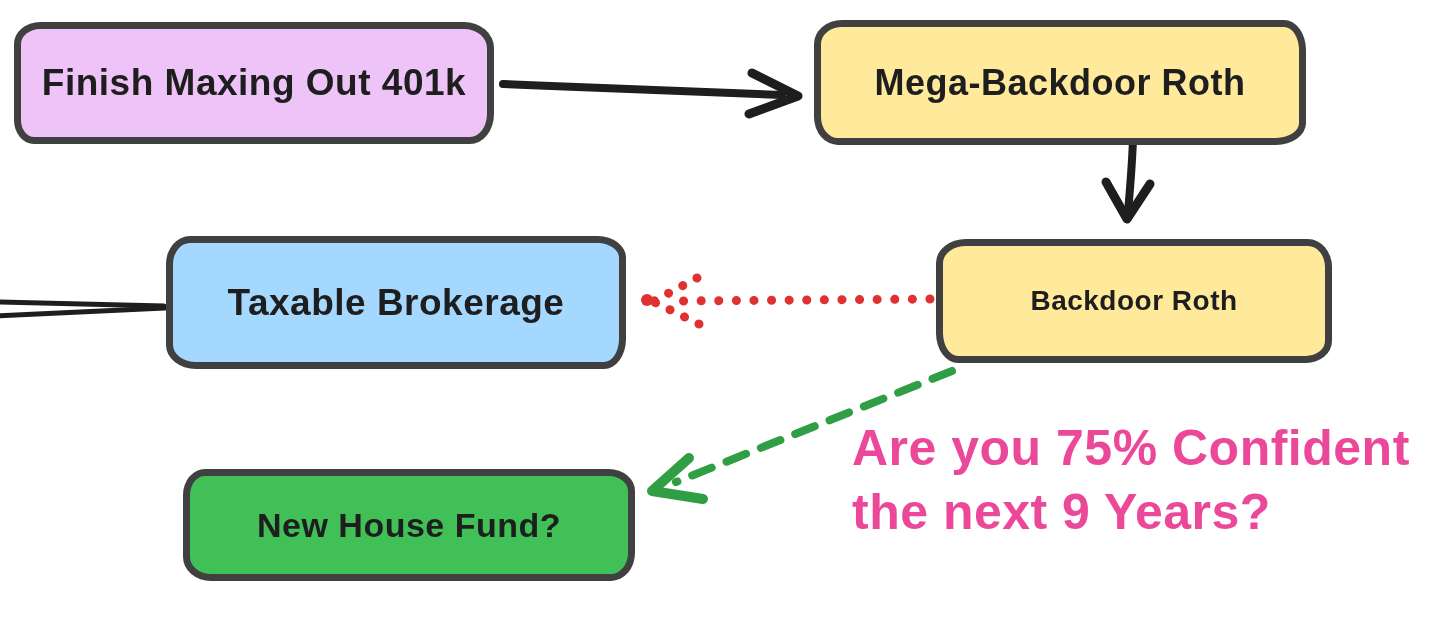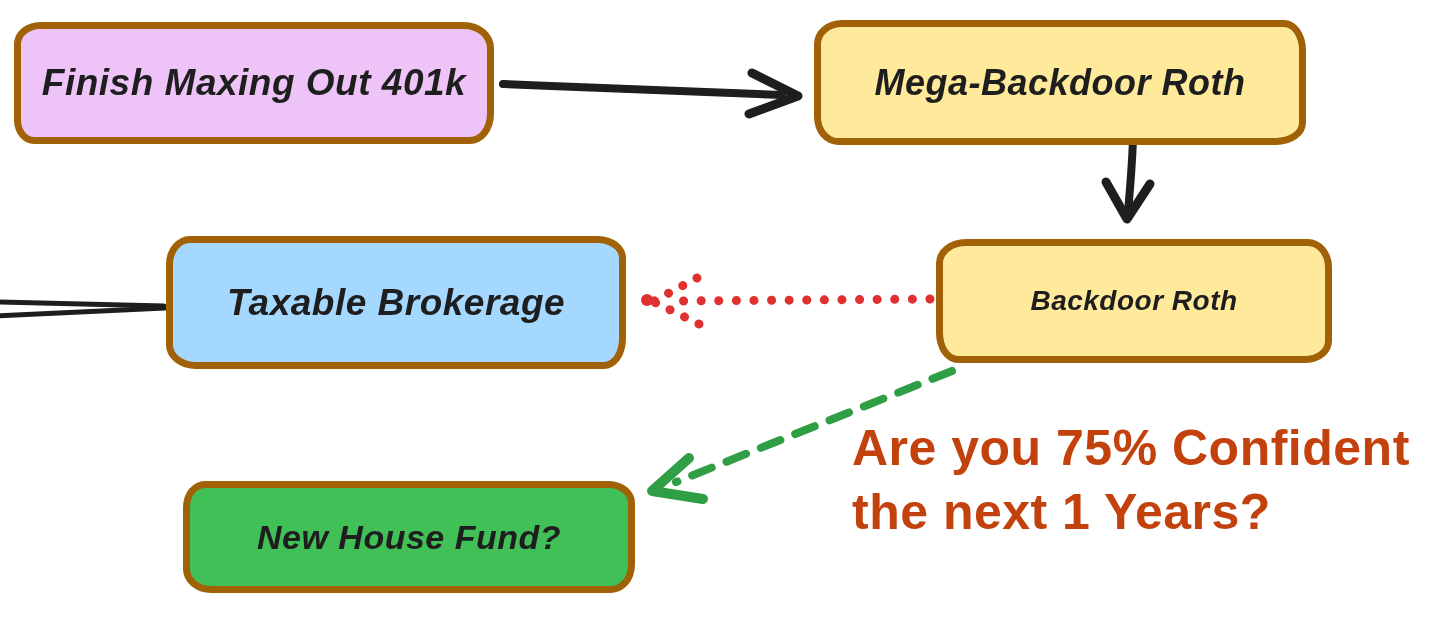--- a/index.html
+++ b/index.html
@@ -17,29 +17,28 @@
   }
   .arrow-layer {
     position: absolute;
     inset: 0;
     width: 1456px;
     height: 635px;
   }
   .node {
     position: absolute;
     box-sizing: border-box;
-    border: 7px solid #a16207;
+    border: 7px solid #404040;
     display: flex;
     align-items: center;
     justify-content: center;
     color: #1e1e1e;
     font-weight: 700;
     letter-spacing: 0.5px;
     text-align: center;
-    font-style: italic;
   }
   
   .node-401k      { left: 14px;  top: 22px;  width: 480px; height: 122px; font-size: 37px;
                     border-radius: 26px 30px 24px 20px / 22px 26px 30px 24px; }
   .node-mega      { left: 814px; top: 20px;  width: 492px; height: 125px; font-size: 36px;
                     border-radius: 28px 22px 30px 24px / 24px 30px 22px 28px; }
   .node-taxable   { left: 166px; top: 236px; width: 460px; height: 133px; font-size: 37px;
                     border-radius: 24px 28px 22px 30px / 28px 22px 30px 24px; }
   .node-backdoor  { left: 936px; top: 239px; width: 396px; height: 124px; font-size: 28px;
                     border-radius: 30px 24px 26px 22px / 24px 28px 22px 30px; }
@@ -101,22 +100,22 @@
   </div>
 
   <div class="node node-taxable" style="background: rgb(165, 216, 255);">
     <span>Taxable Brokerage</span>
   </div>
 
   <div class="node node-backdoor" style="background: rgb(255, 233, 155);">
     <span>Backdoor Roth</span>
   </div>
 
-  <div class="node node-house" style="background: rgb(64, 192, 87); margin-top: 12px;">
+  <div class="node node-house" style="background: rgb(64, 192, 87);">
     <span>New House Fund?</span>
   </div>
 
-  <div class="annotation" style="color: #c2410c;">
+  <div class="annotation" style="color: #ec4899;">
     <div>Are you 75% Confident</div>
-    <div>the next 1 Years?</div>
+    <div>the next 9 Years?</div>
   </div>
 
 </div>
 
 </body></html>

